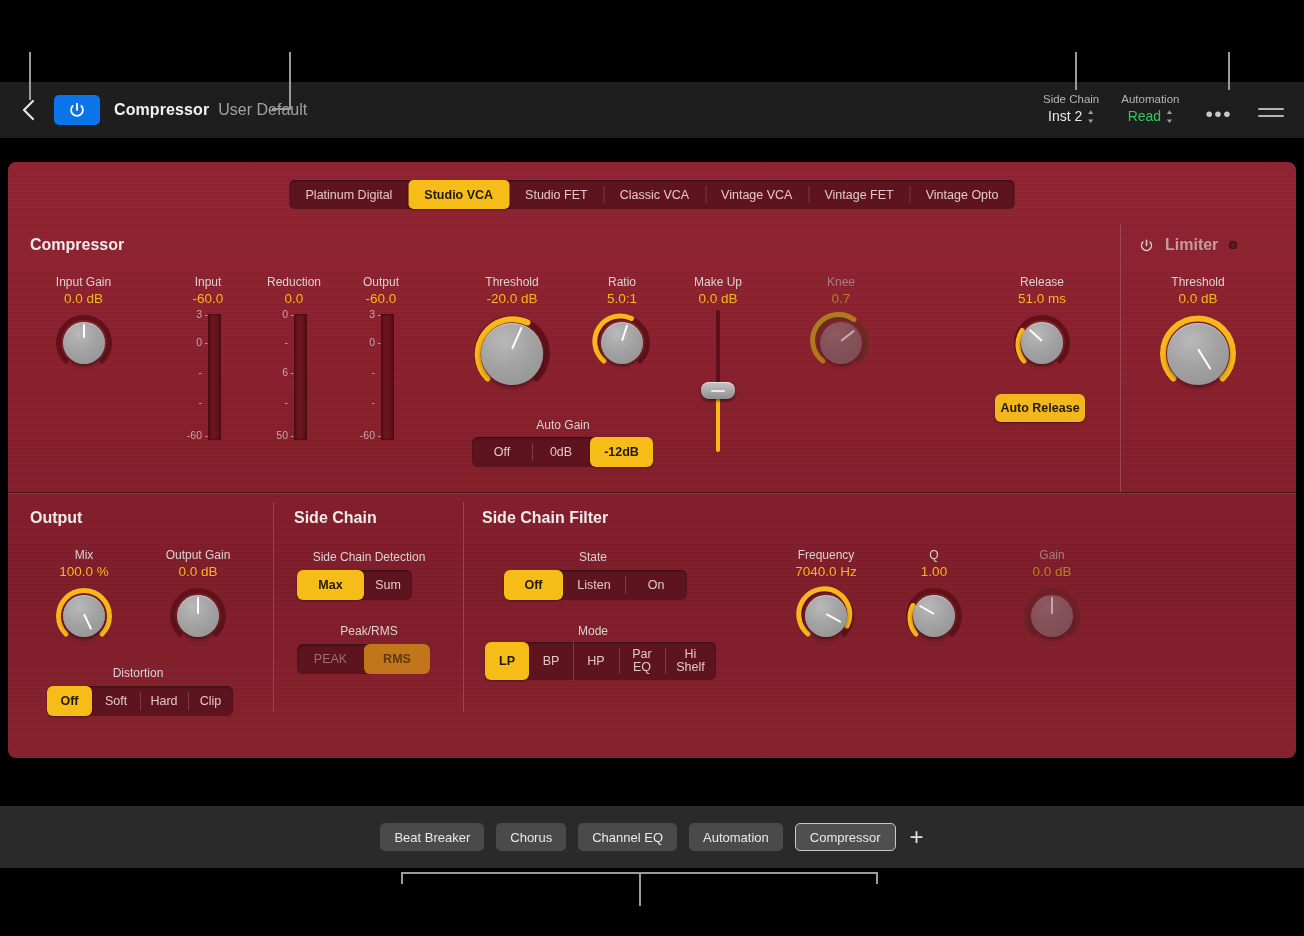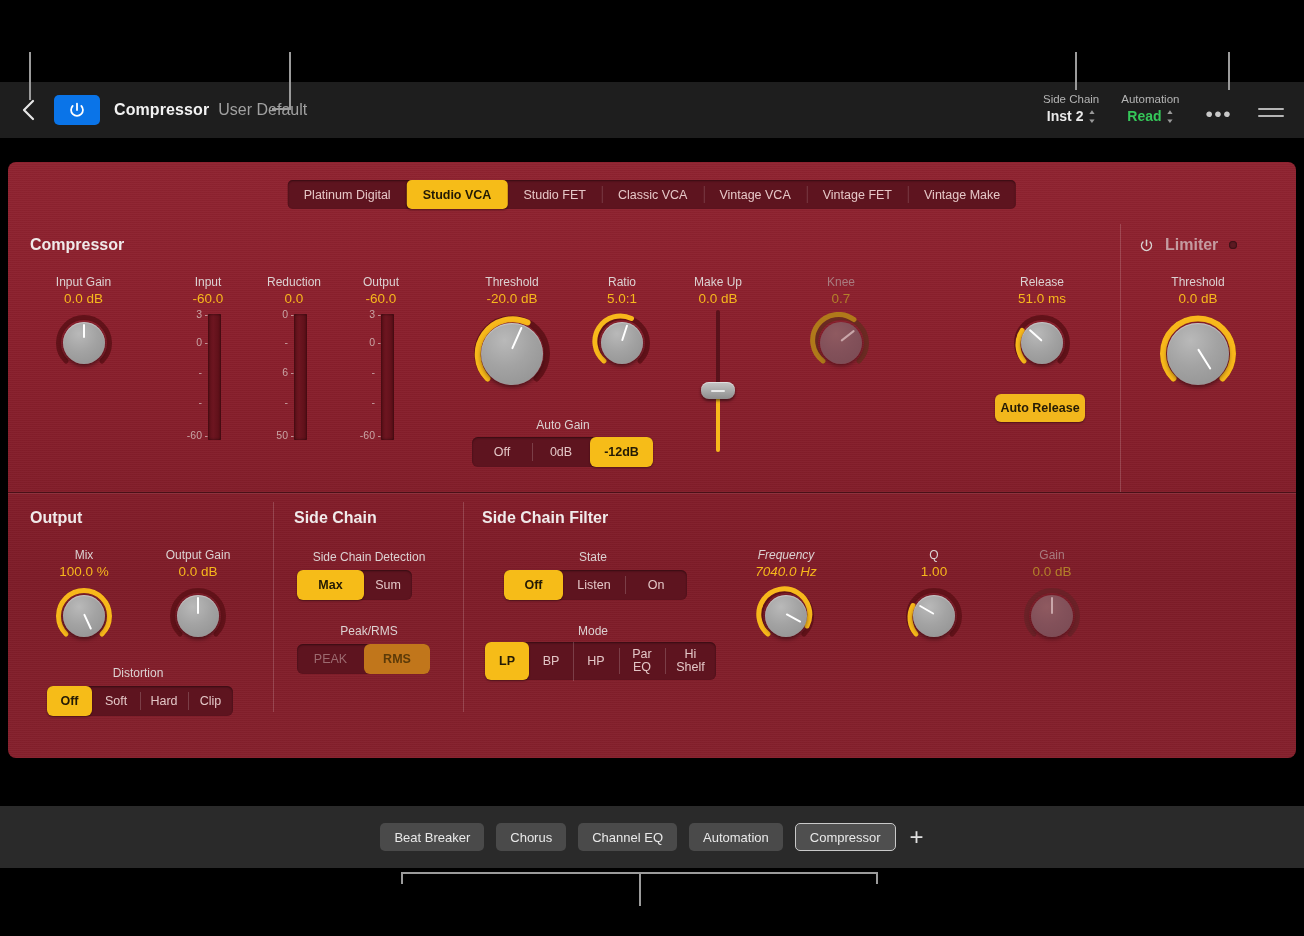--- a/index.html
+++ b/index.html
@@ -29,21 +29,21 @@
   #back-arrow svg { display:block; }
   #power-btn {
     width:46px; height:30px; border-radius:5px; background:#0a74e8;
     display:flex; align-items:center; justify-content:center; margin-left:6px; cursor:pointer;
   }
   #plugin-name { font-size:16px; font-weight:bold; color:#f2f2f2; margin-left:14px; letter-spacing:.1px;}
   #preset-name { font-size:16px; color:#a0a0a0; margin-left:9px; }
   #header-right { margin-left:auto; display:flex; align-items:flex-start; height:56px; padding-top:10px; }
   .hdr-field { display:flex; flex-direction:column; align-items:center; margin-right:22px; }
   .hdr-label { font-size:11.5px; color:#b4b4b4; line-height:15px; }
-  .hdr-value { font-size:14px; color:#e9e9e9; line-height:19px; display:flex; align-items:center; gap:4px;font-weight:bold; }
+  .hdr-value { font-size:14px; color:#e9e9e9; line-height:19px; display:flex; align-items:center; gap:4px; }
   .hdr-value.green { color:#35c759; }
   .chev { display:inline-block; font-size:9px; line-height:9px; color:#9a9a9a; letter-spacing:-1px; }
   .chev i { display:block; font-style:normal; transform:scaleY(.7); }
   #more-btn { font-size:21px; color:#c8c8c8; letter-spacing:1.5px; line-height:20px; margin:12px 26px 0 4px; cursor:pointer; }
   #hamburger { margin:16px 20px 0 0; cursor:pointer; }
   #hamburger span { display:block; width:26px; height:2px; background:#b5b5b5; margin-bottom:5px; border-radius:1px;}
 
   
   #panel {
     position:absolute; left:8px; top:146px; width:1288px; height:596px;
@@ -242,21 +242,21 @@
 
 <div id="panel">
 
   <div id="model-tabs">
     <div class="model-tab">Platinum Digital</div>
     <div class="model-tab active">Studio VCA</div>
     <div class="model-tab">Studio FET</div>
     <div class="model-tab">Classic VCA</div>
     <div class="model-tab">Vintage VCA</div>
     <div class="model-tab">Vintage FET</div>
-    <div class="model-tab">Vintage Make</div>
+    <div class="model-tab">Vintage Opto</div>
   </div>
 
   <div class="sec-title" style="left:22px; top:74px;">Compressor</div>
 
   <div class="param" style="left:23px; top:112px; width:105px;">
     <div class="p-label">Input Gain</div>
     <div class="p-value">0.0 dB</div>
     <div class="knob-wrap" style="width:62px;height:62px;">
       <svg width="62" height="62" viewBox="0 0 62 62">
         <path d="M 13.0 49.0 A 25.5 25.5 0 1 1 49.0 49.0" fill="none" stroke="#611219" stroke-width="5" stroke-linecap="round"></path>
@@ -471,21 +471,21 @@
   <div class="seg" style="left:477px; top:480px; height:38px;justify-content:flex-end;">
     <div class="opt on" style="width:44px; height:38px;">LP</div>
     <div class="opt" style="width:44px; height:38px;">BP</div>
     <div class="opt" style="width:46px; height:51px;">HP</div>
     <div class="opt multiline" style="width:46px; height:38px; white-space:pre-line;">Par
 EQ</div>
     <div class="opt multiline" style="width:51px; height:38px; white-space:pre-line;">Hi
 Shelf</div>
   </div>
 
-  <div class="param" style="left:732px; top:385px; width:92px;font-style:italic;">
+  <div class="param" style="left:772px; top:385px; width:92px;">
     <div class="p-label">Frequency</div>
     <div class="p-value">7040.0 Hz</div>
     <div class="knob-wrap" style="width:62px;height:62px;">
       <svg width="62" height="62" viewBox="0 0 62 62">
         <path d="M 13.0 49.0 A 25.5 25.5 0 1 1 49.0 49.0" fill="none" stroke="#611219" stroke-width="5" stroke-linecap="round"></path>
         <path d="M 13.0 49.0 A 25.5 25.5 0 1 1 52.0 41.0" fill="none" stroke="#f8b81b" stroke-width="5" stroke-linecap="round"></path>
       </svg>
       <div class="knob-face" style="left:10px;top:10px;width:42px;height:42px;"></div>
       <div class="knob-ptr" style="left:30px;top:12px;width:2px;height:17px;transform-origin:50% 100%;transform:rotate(118deg);"></div>
     </div>

